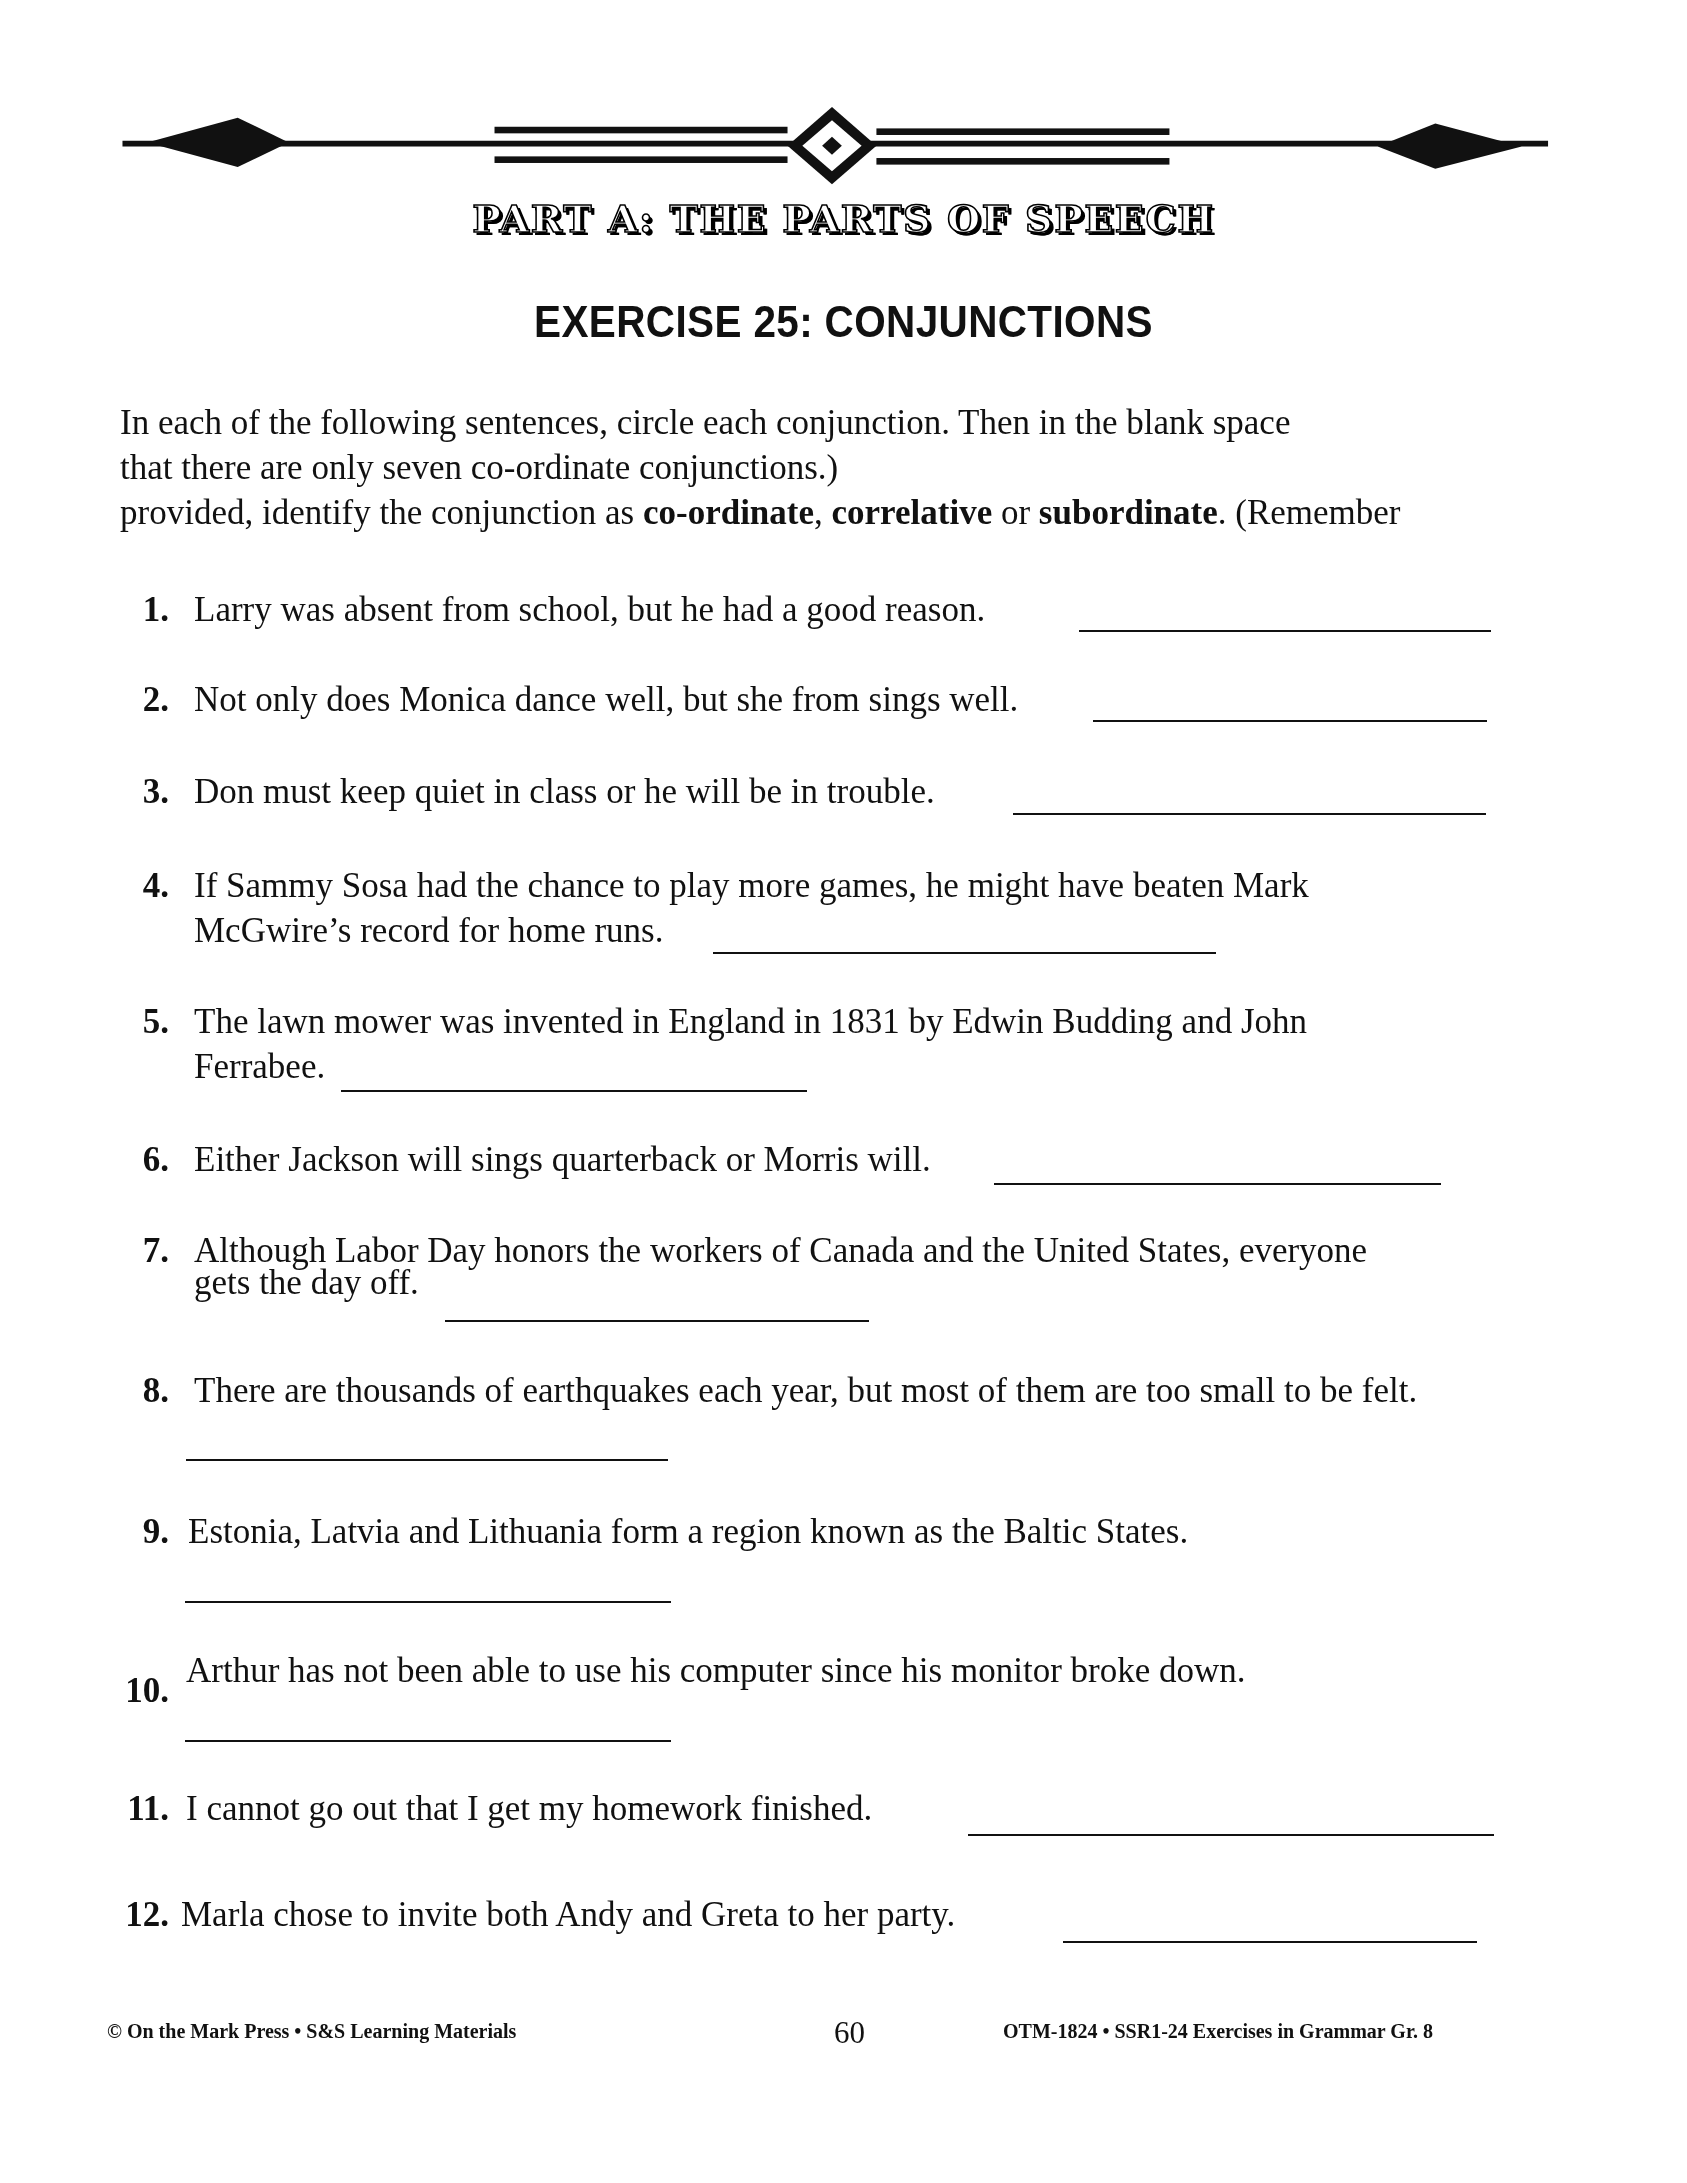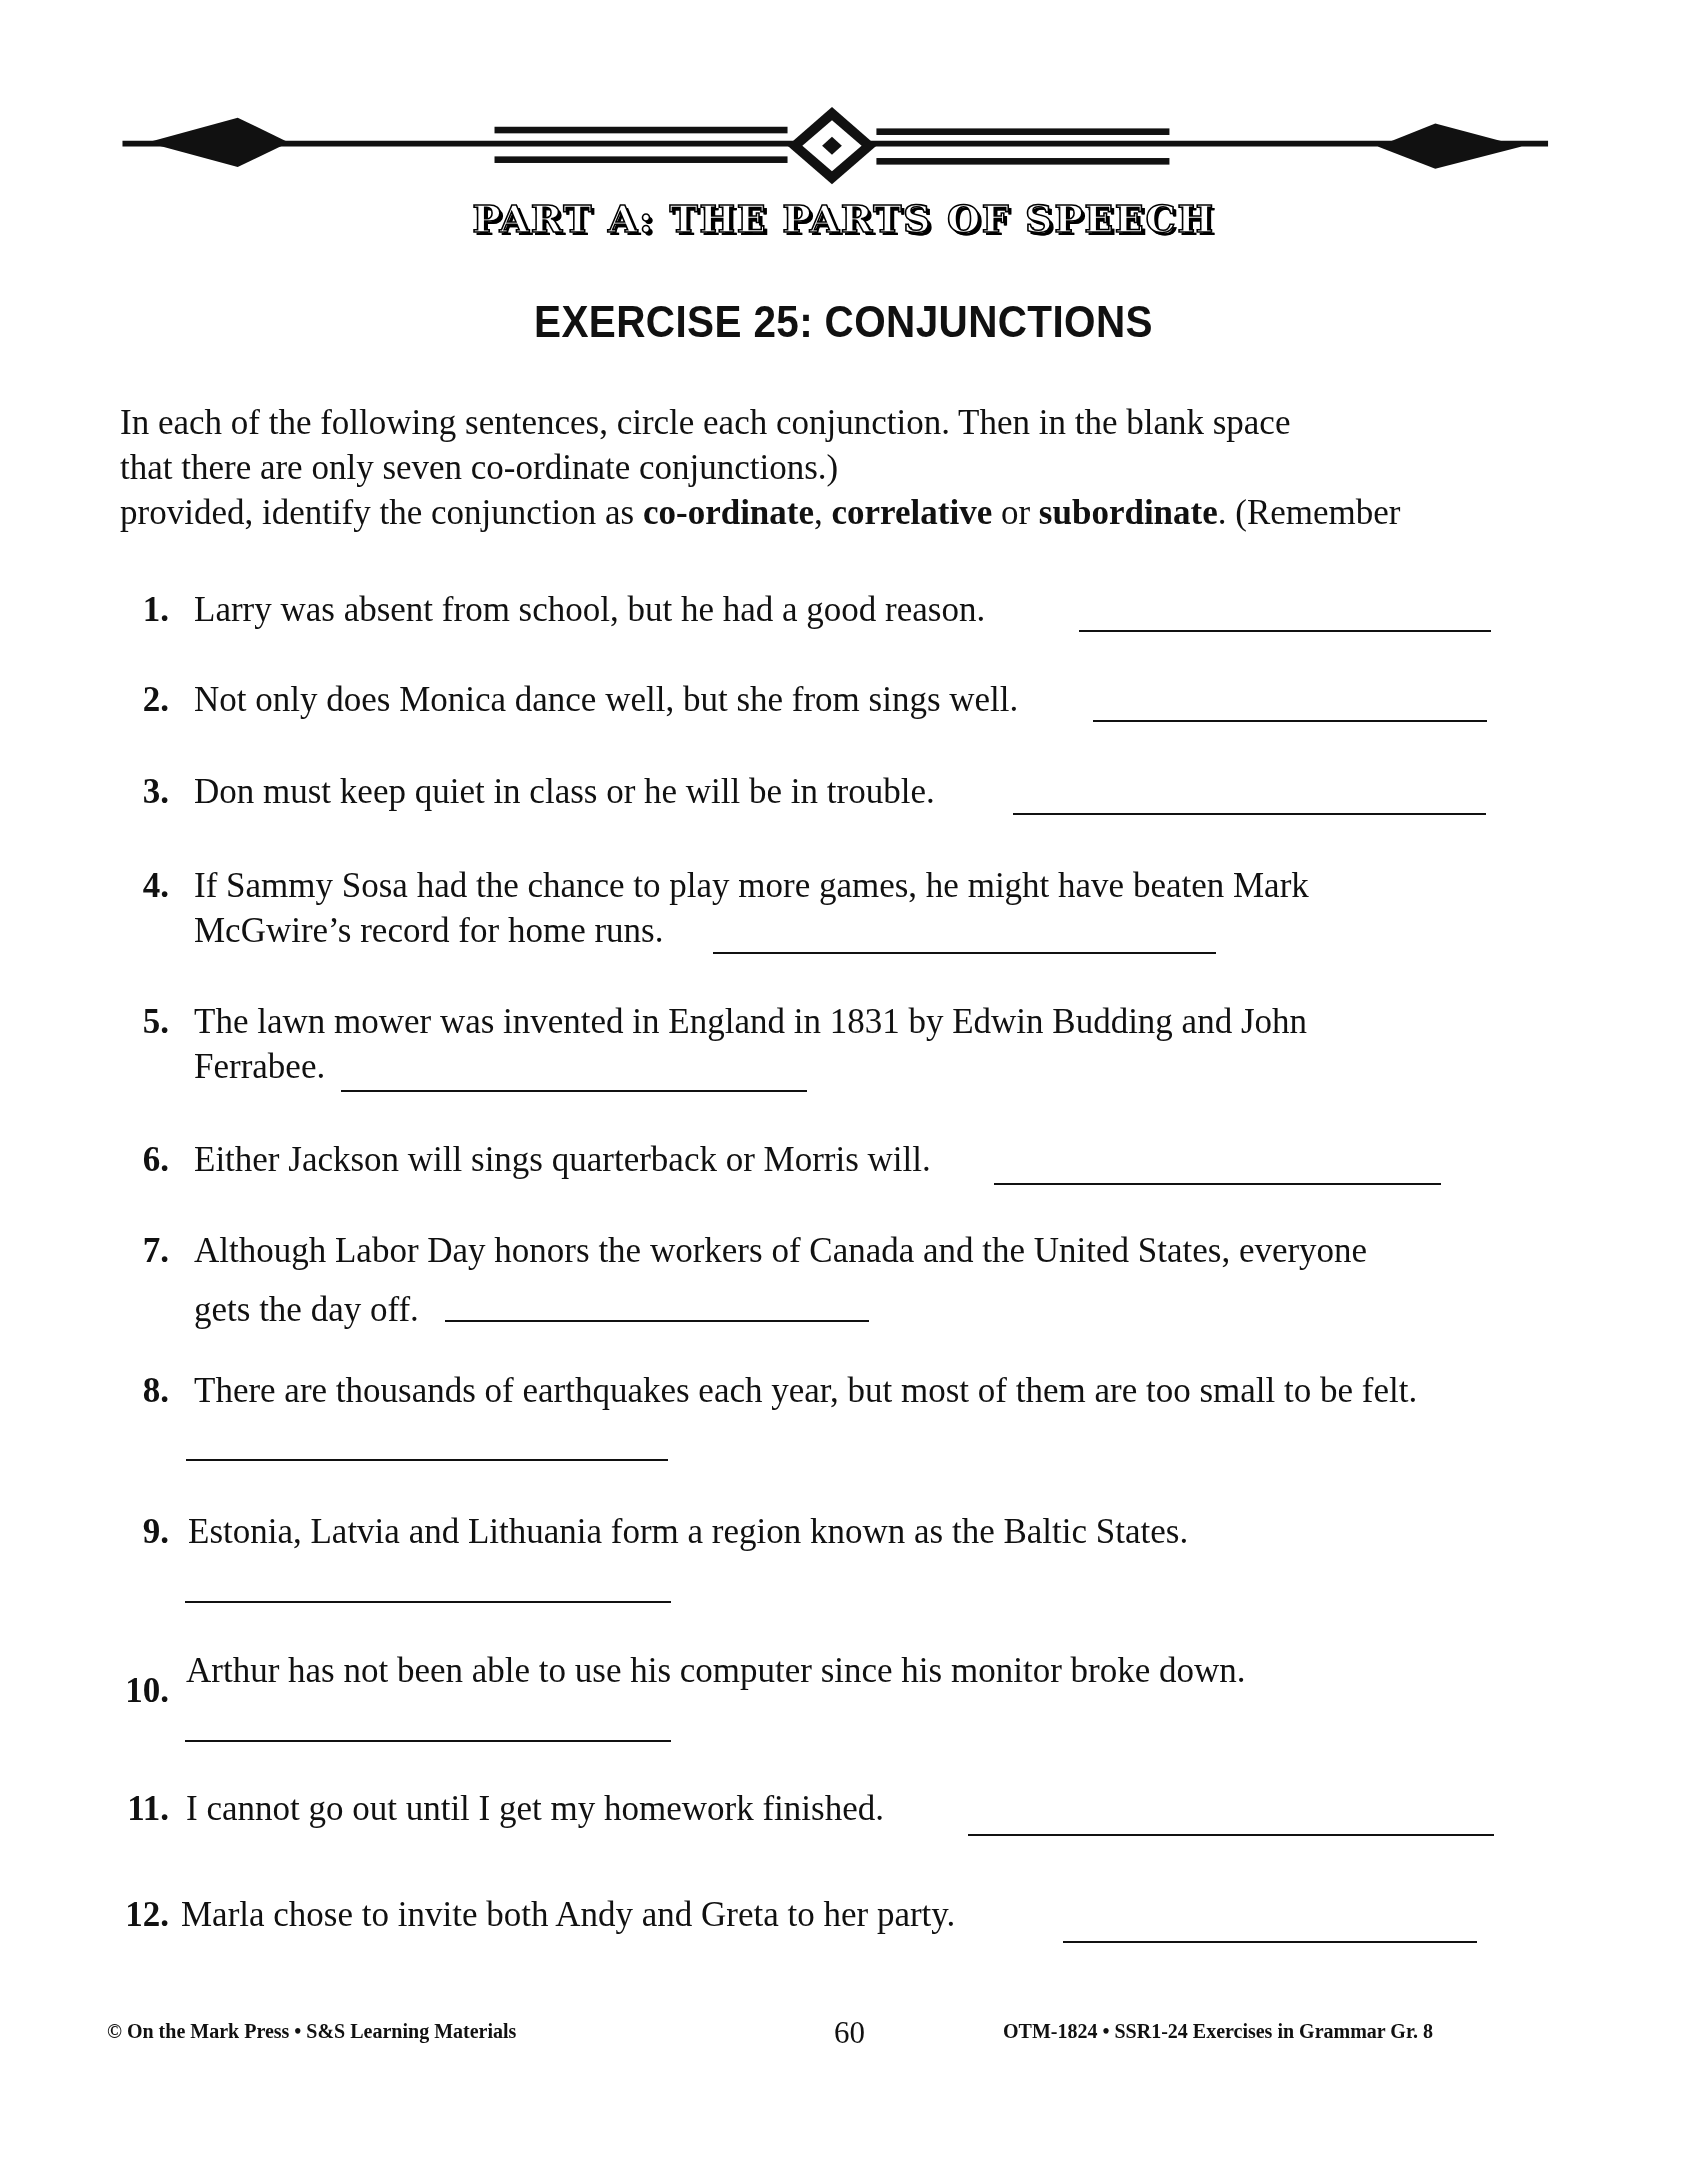--- a/index.html
+++ b/index.html
@@ -83,21 +83,21 @@
 
 <div class="item" style="top:1137px;">
   <span class="num" style="left:120px;">6.</span>
   <span class="txt">Either Jackson will sings quarterback or Morris will.</span>
   <span class="blank" style="left:994px; width:447px; top:46px;"></span>
 </div>
 
 <div class="item" style="top:1228px;">
   <span class="num" style="left:120px;">7.</span>
   <span class="txt">Although Labor Day honors the workers of Canada and the United States, everyone</span>
-  <span class="txt" style="top:59px;">gets the day off.</span>
+  <span class="txt" style="top:32px;">gets the day off.</span>
   <span class="blank" style="left:445px; width:424px; top:92px;"></span>
 </div>
 
 <div class="item" style="top:1368px;">
   <span class="num" style="left:120px;">8.</span>
   <span class="txt">There are thousands of earthquakes each year, but most of them are too small to be felt.</span>
   <span class="blank" style="left:186px; width:482px; top:91px;"></span>
 </div>
 
 <div class="item" style="top:1509px;">
@@ -107,21 +107,21 @@
 </div>
 
 <div class="item" style="top:1648px;">
   <span class="num" style="left:120px;margin-top:20px;">10.</span>
   <span class="txt w10">Arthur has not been able to use his computer since his monitor broke down.</span>
   <span class="blank" style="left:185px; width:486px; top:92px;"></span>
 </div>
 
 <div class="item" style="top:1786px;">
   <span class="num" style="left:120px;">11.</span>
-  <span class="txt w10">I cannot go out until I get my homework finished.</span>
+  <span class="txt w10">I cannot go out that I get my homework finished.</span>
   <span class="blank" style="left:968px; width:526px; top:48px;"></span>
 </div>
 
 <div class="item" style="top:1892px;">
   <span class="num" style="left:120px;">12.</span>
   <span class="txt w10" style="left:181px;">Marla chose to invite both Andy and Greta to her party.</span>
   <span class="blank" style="left:1063px; width:414px; top:49px;"></span>
 </div>
 
 <div class="footer" style="left:107px;">© On the Mark Press • S&amp;S Learning Materials</div>

